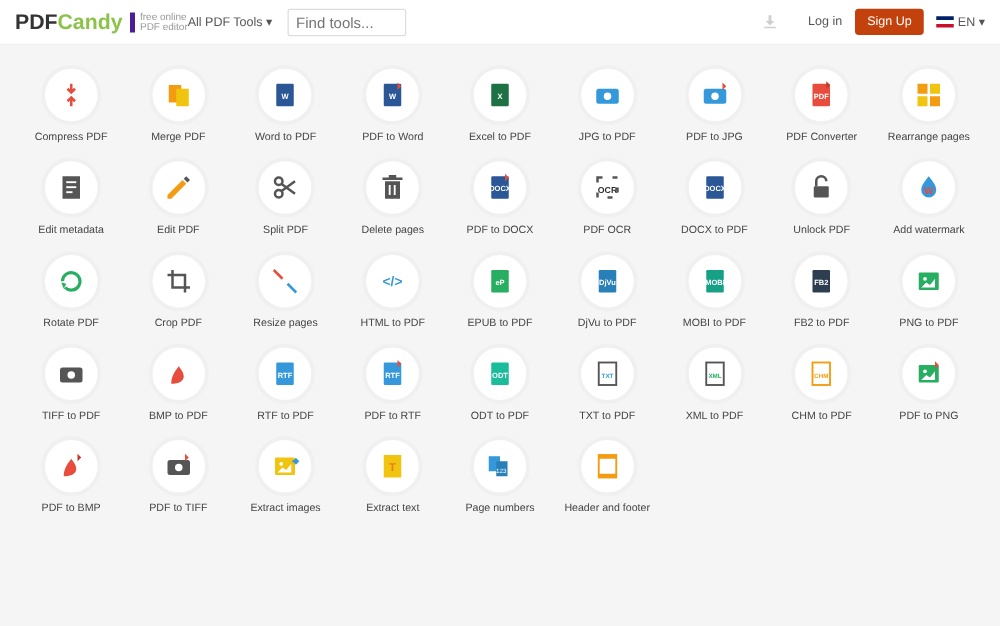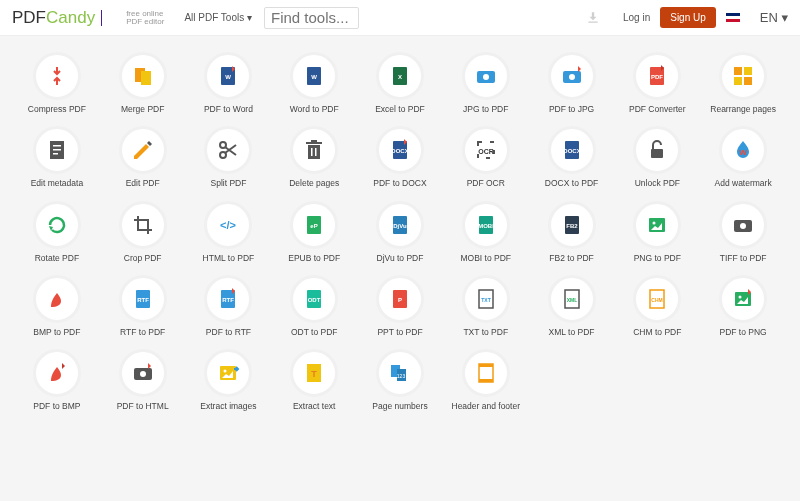--- a/index.html
+++ b/index.html
@@ -1,26 +1,26 @@
 <!DOCTYPE html>
 <html><head>
 <meta charset="utf-8">
 <style>
 *{margin:0;padding:0;box-sizing:border-box;font-family:Arial,sans-serif}
 body{background:#f5f5f5;width:800px;height:501px;overflow:hidden}
 .hdr{background:#fff;height:36px;display:flex;align-items:center;padding:0 12px;border-bottom:1px solid #eee}
-.logo{font-size:17px;font-weight:normal;color:#333}.logo .c{color:#8bc34a}
-.tag{font-size:8px;color:#999;line-height:1;margin-left:6px;border-left:1px solid #4c1d95;padding-left:24px}
-.dd{margin-left:20px;font-size:10px;color:#555;cursor:pointer}
-.sch{margin-left:12px;width:95px;height:22px;border:1px solid #ddd;font-size:15px;padding:0 6px;border-radius:2px}
+.logo{font-size:17px;font-weight:bold;color:#333}.logo .c{color:#8bc34a}
+.tag{font-size:8px;color:#999;line-height:1;margin-left:6px;border-left:4px solid #4c1d95;padding-left:4px}
+.dd{font-size:10px;color:#555;cursor:pointer}
+.sch{margin-left:12px;width:95px;height:22px;border:1px solid #ddd;font-size:12px;padding:0 6px;border-radius:2px}
 .sp{flex:1}
 .dl{width:14px;height:14px;opacity:.4}
 .lgn{font-size:10px;color:#555;margin-left:23px;cursor:pointer}
 .su{background:#c2410c;color:#fff;font-size:10px;padding:5px 10px;border:none;border-radius:3px;margin-left:10px;cursor:pointer}
-.lang{margin-left:10px;font-size:13px;color:#555;display:flex;align-items:center;gap:20px;cursor:pointer}
+.lang{margin-left:10px;font-size:10px;color:#555;display:flex;align-items:center;gap:3px;cursor:pointer}
 .flag{width:14px;height:9px;background:linear-gradient(to bottom,#012169 33%,#fff 33%,#fff 66%,#c8102e 66%);position:relative}
 .grid{display:grid;grid-template-columns:repeat(9,1fr);gap:0;padding:10px 14px}
 .tool{display:flex;flex-direction:column;align-items:center;padding:6px 2px;cursor:pointer}
 .circ{width:48px;height:48px;border-radius:50%;background:#fff;border:3px solid #f0f0f0;display:flex;align-items:center;justify-content:center;margin-bottom:5px}
 .circ svg{width:24px;height:24px}
 .lbl{font-size:8.5px;color:#444;text-align:right;line-height:1.1}
 </style>
 </head>
 <body>
 
@@ -60,33 +60,33 @@
           <rect x="10" y="7" width="10" height="14" fill="#f1c40f"></rect>
         </svg>
       </div>
       <div class="lbl">Merge PDF</div>
     </div>
     <div class="tool">
       <div class="circ">
         <svg viewBox="0 0 24 24">
           <rect x="5" y="3" width="14" height="18" rx="1" fill="#2b5797"></rect>
           <text x="12" y="15" font-size="6" fill="#fff" text-anchor="middle" font-weight="bold">W</text>
-          <path fill="#e74c3c" d="M16 2l3 3-3 3V2z"></path>
-        </svg>
-      </div>
-      <div class="lbl">PDF to Word</div>
+        </svg>
+      </div>
+      <div class="lbl">Word to PDF</div>
     </div>
     <div class="tool">
       <div class="circ">
         <svg viewBox="0 0 24 24">
           <rect x="5" y="3" width="14" height="18" rx="1" fill="#2b5797"></rect>
           <text x="12" y="15" font-size="6" fill="#fff" text-anchor="middle" font-weight="bold">W</text>
-        </svg>
-      </div>
-      <div class="lbl">Word to PDF</div>
+          <path fill="#e74c3c" d="M16 2l3 3-3 3V2z"></path>
+        </svg>
+      </div>
+      <div class="lbl">PDF to Word</div>
     </div>
     <div class="tool">
       <div class="circ">
         <svg viewBox="0 0 24 24">
           <rect x="5" y="3" width="14" height="18" rx="1" fill="#1e7145"></rect>
           <text x="12" y="15" font-size="6" fill="#fff" text-anchor="middle" font-weight="bold">X</text>
         </svg>
       </div>
       <div class="lbl">Excel to PDF</div>
     </div>
@@ -229,20 +229,31 @@
       <div class="circ">
         <svg viewBox="0 0 24 24">
           <path fill="none" stroke="#555" stroke-width="2" d="M7 3v14h14M3 7h14v14"></path>
         </svg>
       </div>
       <div class="lbl">Crop PDF</div>
     </div>
     <div class="tool">
       <div class="circ">
         <svg viewBox="0 0 24 24">
+          <path fill="#e74c3c" d="M3 3l6 6M3 3h5M3 3v5"></path>
+          <path fill="#3498db" d="M21 21l-6-6M21 21h-5M21 21v-5"></path>
+          <path stroke="#e74c3c" stroke-width="2" d="M3 3l7 7"></path>
+          <path stroke="#3498db" stroke-width="2" d="M21 21l-7-7"></path>
+        </svg>
+      </div>
+      <div class="lbl">Resize pages</div>
+    </div>
+    <div class="tool">
+      <div class="circ">
+        <svg viewBox="0 0 24 24">
           <text x="12" y="16" font-size="11" fill="#3498db" text-anchor="middle" font-weight="bold">&lt;/&gt;</text>
         </svg>
       </div>
       <div class="lbl">HTML to PDF</div>
     </div>
     <div class="tool">
       <div class="circ">
         <svg viewBox="0 0 24 24">
           <rect x="5" y="3" width="14" height="18" rx="1" fill="#27ae60"></rect>
           <text x="12" y="15" font-size="6" fill="#fff" text-anchor="middle" font-weight="bold">eP</text>
@@ -324,29 +335,20 @@
       <div class="lbl">PDF to RTF</div>
     </div>
     <div class="tool">
       <div class="circ">
         <svg viewBox="0 0 24 24">
           <rect x="5" y="3" width="14" height="18" rx="1" fill="#1abc9c"></rect>
           <text x="12" y="15" font-size="6" fill="#fff" text-anchor="middle" font-weight="bold">ODT</text>
         </svg>
       </div>
       <div class="lbl">ODT to PDF</div>
-    </div>
-    <div class="tool">
-      <div class="circ">
-        <svg viewBox="0 0 24 24">
-          <rect x="5" y="3" width="14" height="18" rx="1" fill="#e74c3c"></rect>
-          <text x="12" y="15" font-size="6" fill="#fff" text-anchor="middle" font-weight="bold">P</text>
-        </svg>
-      </div>
-      <div class="lbl">PPT to PDF</div>
     </div>
     <div class="tool">
       <div class="circ">
         <svg viewBox="0 0 24 24">
           <rect x="5" y="3" width="14" height="18" fill="none" stroke="#555" stroke-width="1.5"></rect>
           <text x="12" y="15" font-size="5" fill="#3498db" text-anchor="middle" font-weight="bold">TXT</text>
         </svg>
       </div>
       <div class="lbl">TXT to PDF</div>
     </div>
@@ -389,21 +391,21 @@
       <div class="lbl">PDF to BMP</div>
     </div>
     <div class="tool">
       <div class="circ">
         <svg viewBox="0 0 24 24">
           <rect x="3" y="7" width="18" height="12" rx="2" fill="#555"></rect>
           <circle cx="12" cy="13" r="3" fill="#fff"></circle>
           <path fill="#e74c3c" d="M17 2l3 3-3 3z"></path>
         </svg>
       </div>
-      <div class="lbl">PDF to HTML</div>
+      <div class="lbl">PDF to TIFF</div>
     </div>
     <div class="tool">
       <div class="circ">
         <svg viewBox="0 0 24 24">
           <rect x="4" y="5" width="16" height="14" rx="1" fill="#f1c40f"></rect>
           <circle cx="9" cy="10" r="1.5" fill="#fff"></circle>
           <path fill="#fff" d="M6 17l4-4 3 2 4-5v7z"></path>
           <path stroke="#3498db" stroke-width="2" fill="none" d="M18 8l4 0M20 6l2 2-2 2"></path>
         </svg>
       </div>

